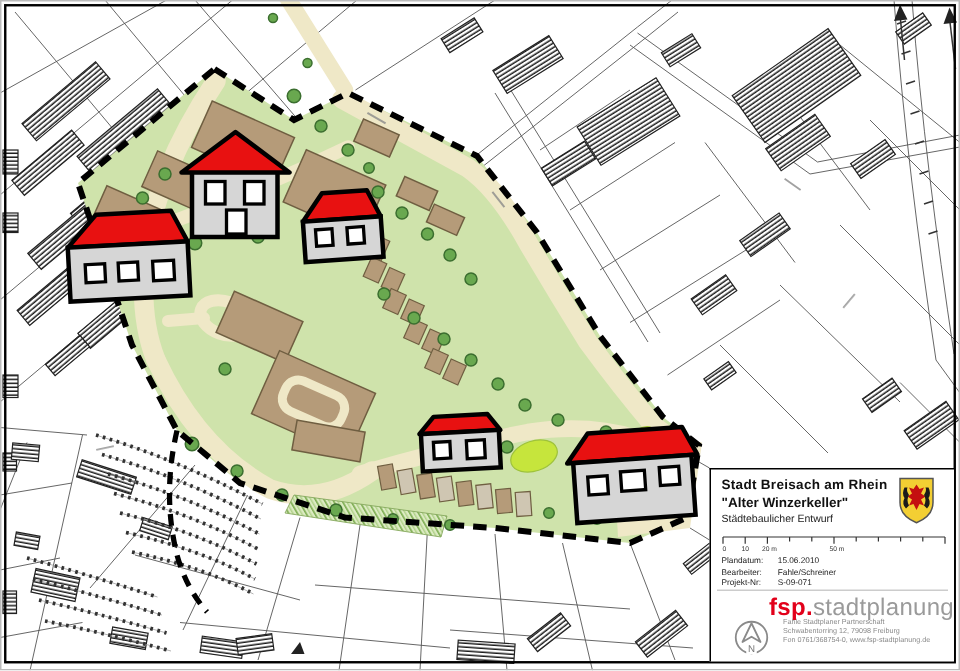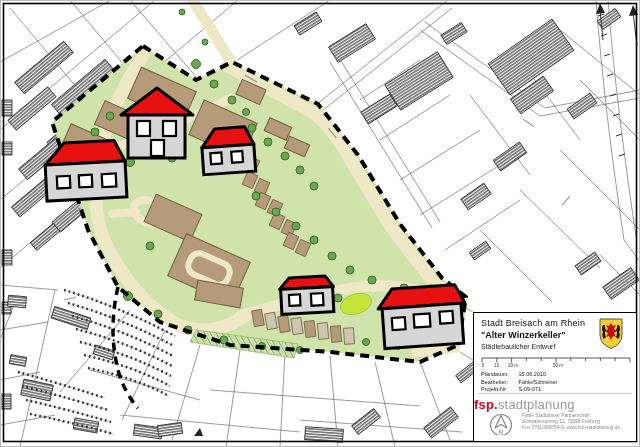--- a/index.html
+++ b/index.html
@@ -18,33 +18,33 @@
   .roof{fill:var(--roof_red,#e81111);stroke:#000;stroke-width:3;stroke-linejoin:round;}
   .hbody{fill:var(--house_gray,#d6d6d6);stroke:#000;stroke-width:3;}
   .hwin{fill:#fff;stroke:#000;stroke-width:2.2;}
   .hatchb{fill:url(#bh);stroke:#222;stroke-width:.8;}
   .pline{stroke:#555;stroke-width:.6;fill:none;}
   .dash{stroke:#000;fill:none;}
 
   
   .tb{position:absolute;left:473px;top:312px;width:163px;height:129px;background:#fff;
       border-left:1px solid #000;border-top:1px solid #000;box-sizing:border-box;color:#111;}
-  .tb-title1{position:absolute;left:7px;top:5px;font-size:9px;font-weight:normal;letter-spacing:.2px;}
+  .tb-title1{position:absolute;left:7px;top:5px;font-size:9px;font-weight:bold;letter-spacing:.2px;}
   .tb-title2{position:absolute;left:7px;top:17px;font-size:9px;font-weight:bold;}
   .tb-title3{position:absolute;left:7px;top:30px;font-size:7px;color:#222;}
   .wappen{position:absolute;right:12px;top:3px;width:26px;height:35px;}
   .sbar{position:absolute;left:6px;top:41px;}
   .meta{position:absolute;left:7px;top:58px;font-size:5.5px;line-height:7.5px;color:#222;}
   .ml{display:inline-block;width:36px;}
   .scale{position:absolute;left:106px;top:58px;width:52px;text-align:left;}
   .sl{font-size:10.5px;font-weight:bold;}
   .sv{font-size:10.5px;font-weight:bold;}
   .snote{font-size:4.5px;color:#777;margin-top:1px;margin-left:10px;}
   .tb-div{position:absolute;left:4px;right:4px;top:80px;border-top:1px solid #ccc;}
-  .fsp{position:absolute;left:0;right:0;top:84px;text-align:left;font-size:13px;letter-spacing:.2px;}
+  .fsp{position:absolute;left:0;right:0;top:84px;text-align:right;font-size:16px;letter-spacing:.2px;}
   .fsp-b{color:var(--accent_red,#e2001a);font-weight:bold;}
   .fsp-g{color:#9a9a9a;}
   .compass{position:absolute;left:14px;top:99px;width:26px;height:26px;}
   .addr{position:absolute;left:48px;top:100px;font-size:4.8px;line-height:6px;color:#8a8a8a;}
 </style>
 </head>
 <body>
 
 <div class="sheet">
 

